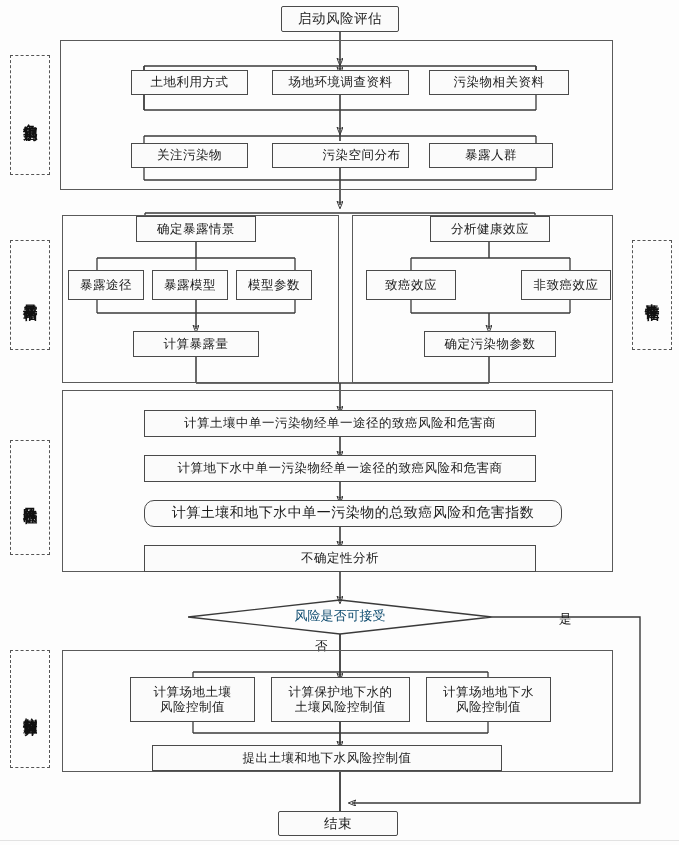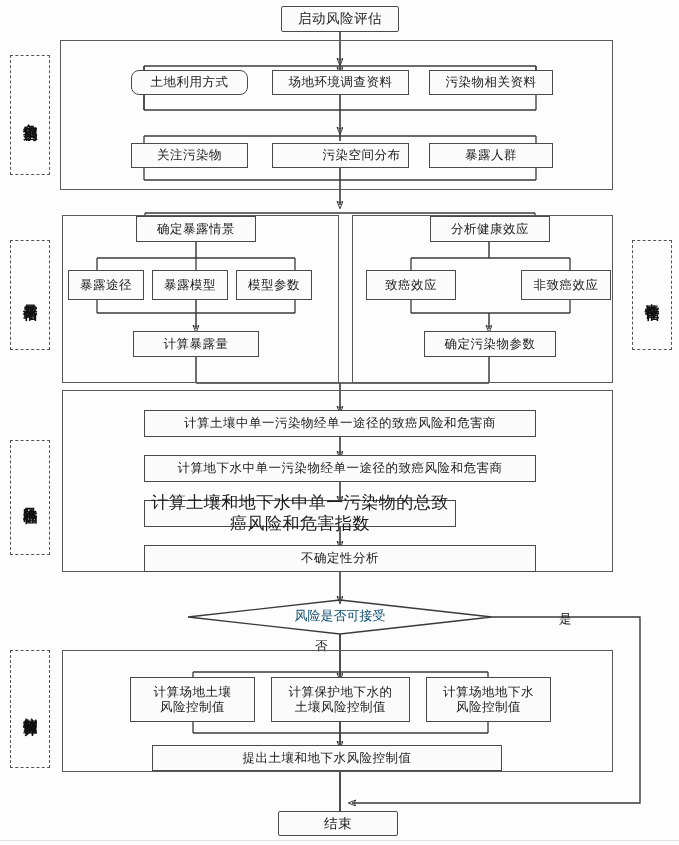--- a/index.html
+++ b/index.html
@@ -159,23 +159,23 @@
   </svg>
 
   <div class="node round" style="left:281px;top:6px;width:118px;height:26px;font-size:13.5px;">启动风险评估</div>
 
   <div class="node round" style="left:278px;top:811px;width:120px;height:25px;font-size:13.5px;">结束</div>
 
   <div class="stage-label" style="left:10px;top:55px;width:40px;height:120px;font-size:14px;writing-mode:vertical-rl;text-orientation:upright;">危害识别</div>
 
   <div class="group" style="left:60px;top:40px;width:553px;height:150px;"></div>
 
-  <div class="node thin" style="left:131px;top:70px;width:117px;height:25px;font-size:12.5px;border-radius:8px;">土地利用方式</div>
+  <div class="node thin" style="left:131px;top:70px;width:117px;height:25px;font-size:12.5px;">土地利用方式</div>
   <div class="node thin" style="left:272px;top:70px;width:137px;height:25px;font-size:12.5px;">场地环境调查资料</div>
-  <div class="node thin" style="left:429px;top:70px;width:124px;height:25px;font-size:12.5px;">污染物相关资料</div>
+  <div class="node thin" style="left:429px;top:70px;width:140px;height:25px;font-size:12.5px;">污染物相关资料</div>
 
   <div class="node thin" style="left:131px;top:143px;width:117px;height:25px;font-size:12.5px;">关注污染物</div>
   <div class="node thin" style="left:272px;top:143px;width:137px;height:25px;font-size:12.5px;padding-left:42px;">污染空间分布</div>
   <div class="node thin" style="left:429px;top:143px;width:124px;height:25px;font-size:12.5px;">暴露人群</div>
 
   <div class="stage-label" style="left:10px;top:240px;width:40px;height:110px;font-size:14px;writing-mode:vertical-rl;text-orientation:upright;">暴露评估</div>
 
   <div class="group" style="left:62px;top:215px;width:277px;height:168px;"></div>
 
   <div class="node thin" style="left:136px;top:216px;width:120px;height:26px;font-size:12.5px;">确定暴露情景</div>
@@ -196,21 +196,21 @@
   <div class="node thin" style="left:521px;top:270px;width:90px;height:30px;font-size:12.5px;">非致癌效应</div>
 
   <div class="node thin" style="left:424px;top:331px;width:132px;height:26px;font-size:12.5px;">确定污染物参数</div>
 
   <div class="stage-label" style="left:10px;top:440px;width:40px;height:115px;font-size:14px;writing-mode:vertical-rl;text-orientation:upright;">风险表征</div>
 
   <div class="group" style="left:62px;top:390px;width:551px;height:182px;"></div>
 
   <div class="node thin" style="left:144px;top:410px;width:392px;height:27px;font-size:12.5px;">计算土壤中单一污染物经单一途径的致癌风险和危害商</div>
   <div class="node thin" style="left:144px;top:455px;width:392px;height:27px;font-size:12.5px;">计算地下水中单一污染物经单一途径的致癌风险和危害商</div>
-  <div class="node thin" style="left:144px;top:500px;width:312px;height:27px;font-size:17px;">计算土壤和地下水中单一污染物的总致癌风险和危害指数</div>
+  <div class="node thin" style="left:144px;top:500px;width:418px;height:27px;font-size:14px;border-radius:10px;">计算土壤和地下水中单一污染物的总致癌风险和危害指数</div>
   <div class="node thin" style="left:144px;top:545px;width:392px;height:27px;font-size:12.5px;">不确定性分析</div>
 
   <div class="diamond-text" style="left:258px;top:605px;width:164px;height:22px;font-size:13px;">风险是否可接受</div>
 
   <div class="edge-label" style="left:315px;top:638px;font-size:12.5px;">否</div>
 
   <div class="edge-label" style="left:559px;top:611px;font-size:12.5px;">是</div>
 
   <div class="stage-label" style="left:10px;top:650px;width:40px;height:118px;font-size:14px;writing-mode:vertical-rl;text-orientation:upright;">控制值计算</div>
 

